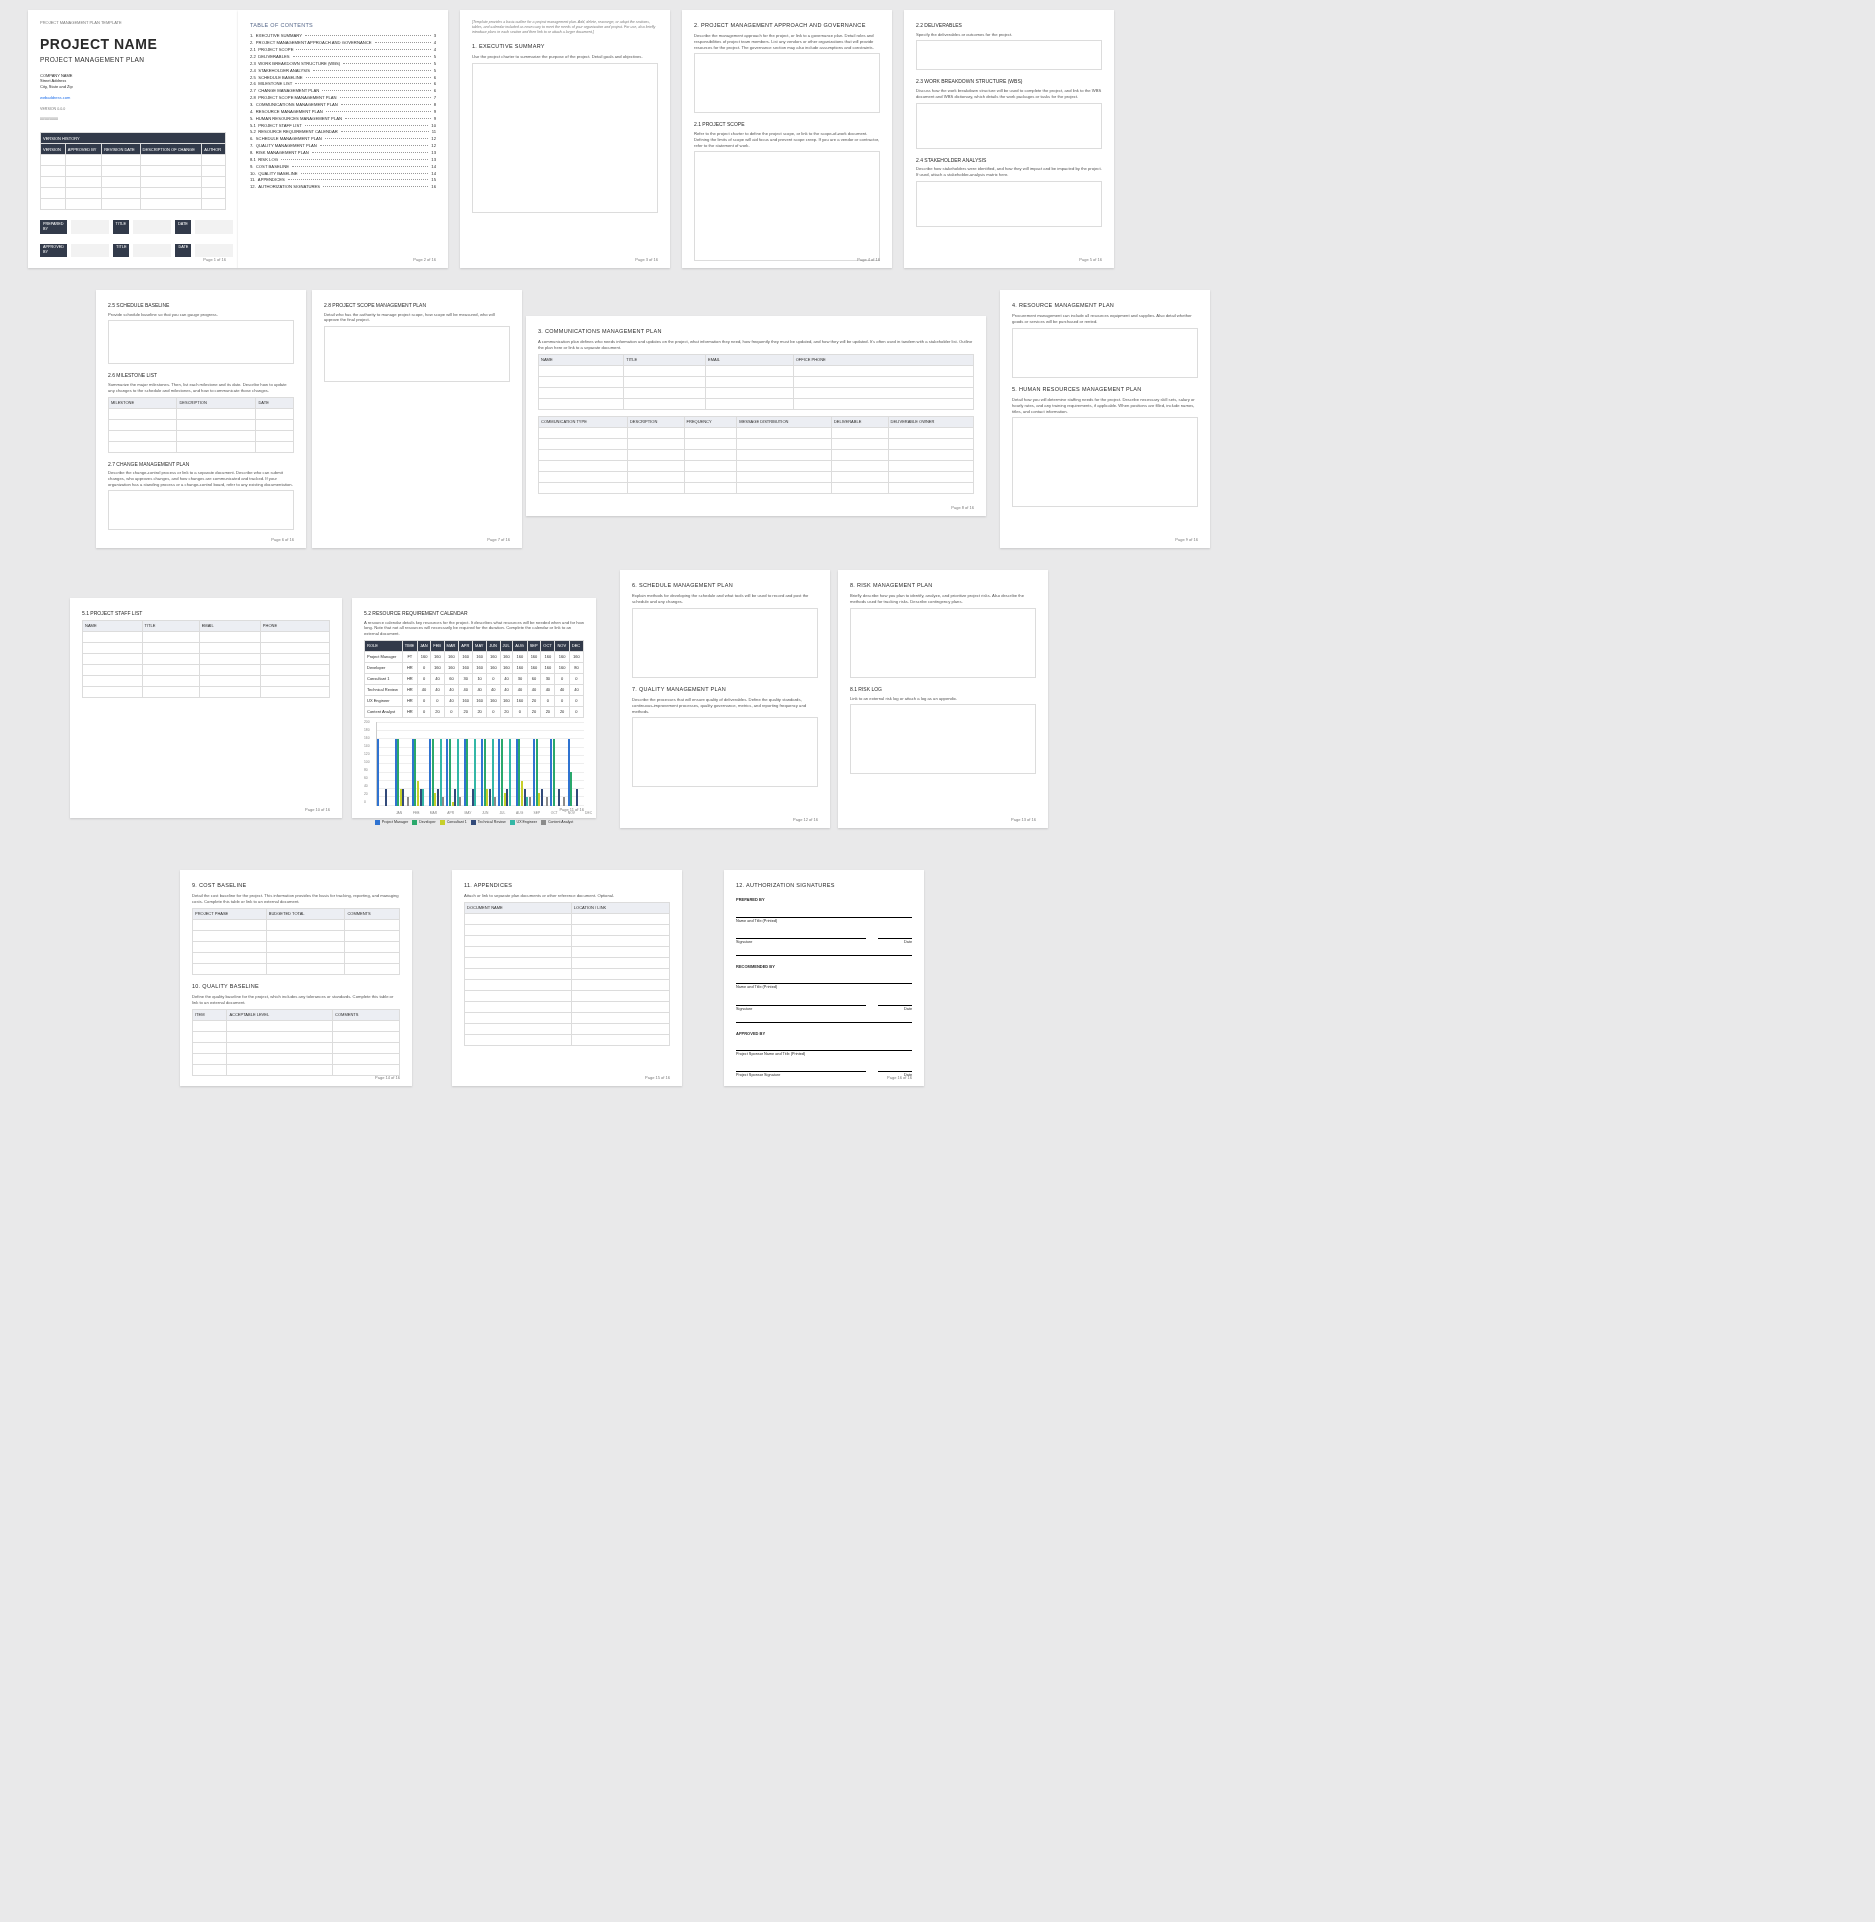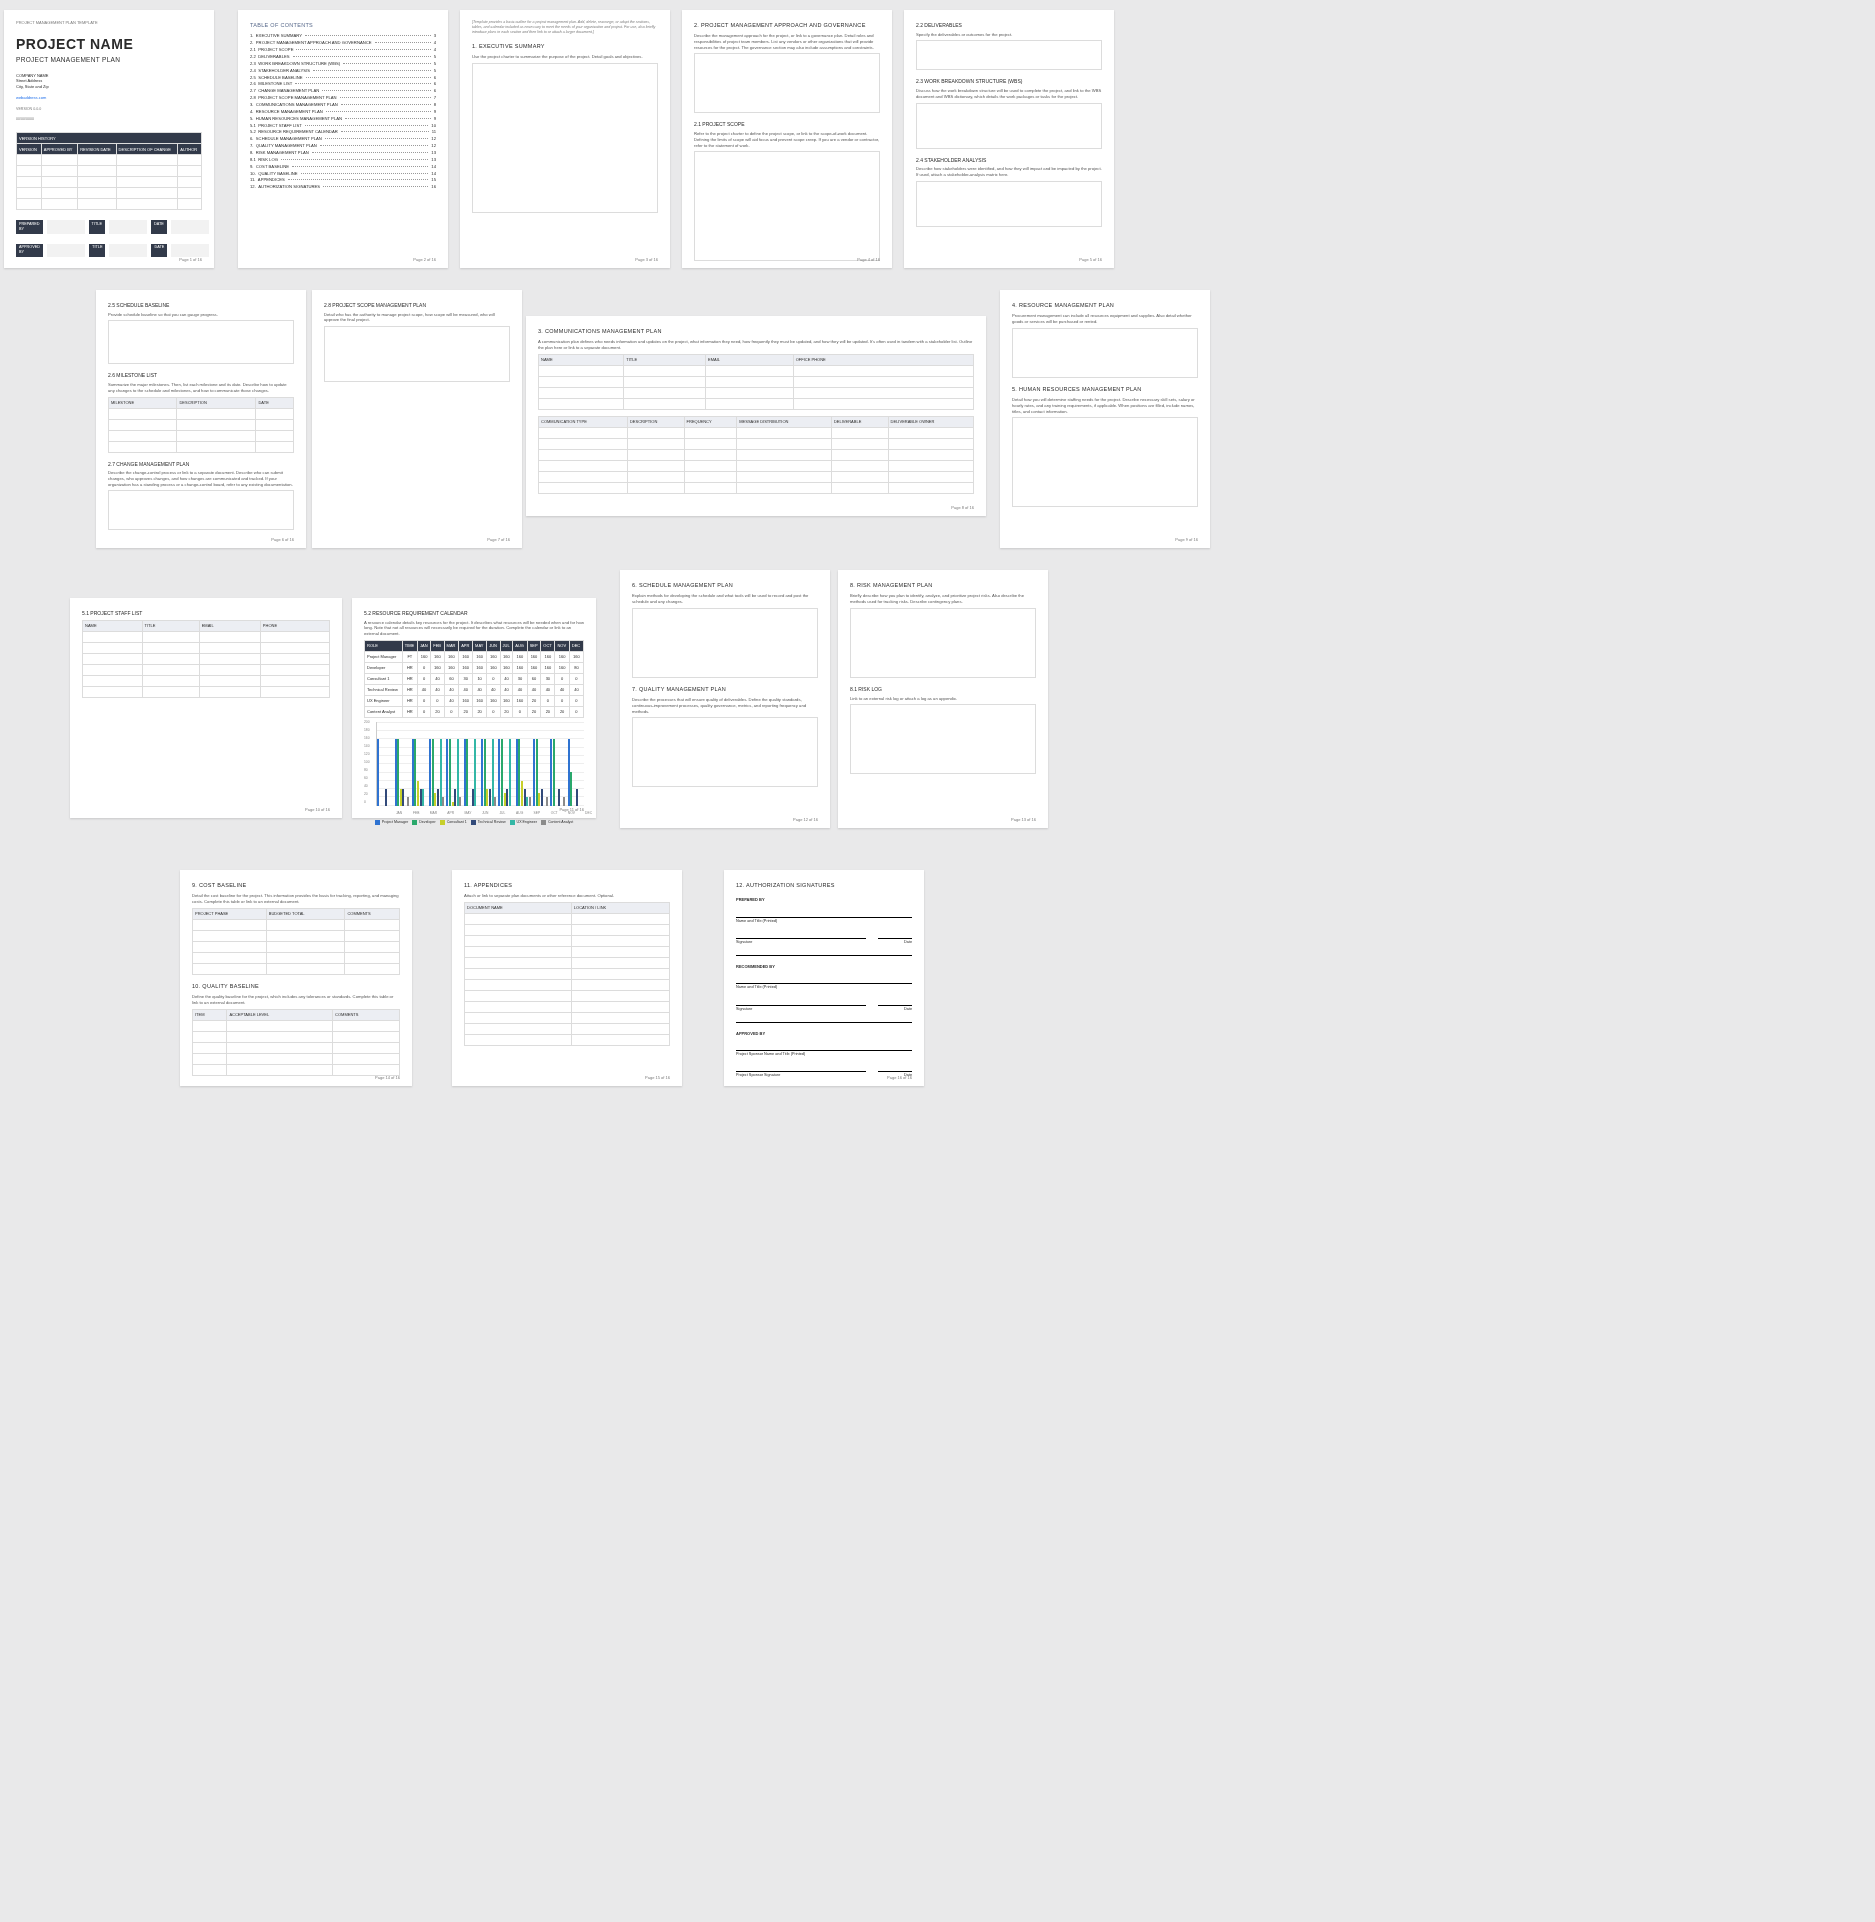--- a/index.html
+++ b/index.html
@@ -111,21 +111,21 @@
   .chart-grid .gl{position:absolute;left:0;right:0;border-top:1px solid #eee;}
   .bars{position:absolute;left:12px;right:0;top:0;bottom:12px;display:flex;align-items:flex-end;justify-content:space-around;}
   .group{display:flex;align-items:flex-end;gap:.6px;height:100%;}
   .bar{width:2px;}
   .ylab{position:absolute;left:0;font-size:3.3px;color:#888;transform:translateY(-50%);}
   .xlab{position:absolute;bottom:0;font-size:3.3px;color:#888;transform:translateX(-50%);}
   .legend-row{display:flex;flex-wrap:wrap;gap:4px;justify-content:center;font-size:3.6px;margin-top:2px;}
   .swatch{display:inline-block;width:5px;height:5px;margin-right:2px;vertical-align:middle;}
   
   .r1{top:10px;}
-  .c1{left:4px;} .c2{left:238px;} .c3{left:460px;} .c4{left:682px;} .c5{left:904px;}
+  .c1{left:28px;} .c2{left:238px;} .c3{left:460px;} .c4{left:682px;} .c5{left:904px;}
   
   .r2{top:290px;}
   .r2c1{left:96px;} .r2c2{left:312px;}
   .r2c3{left:526px;top:316px;height:200px !important;}
   .r2c4{left:1000px;}
   
   .r3{top:570px;}
   .r3c1{left:70px;top:598px;height:220px !important;width:272px !important;}
   .r3c2{left:352px;top:598px;height:220px !important;width:244px !important;}
   .r3c3{left:620px;}

